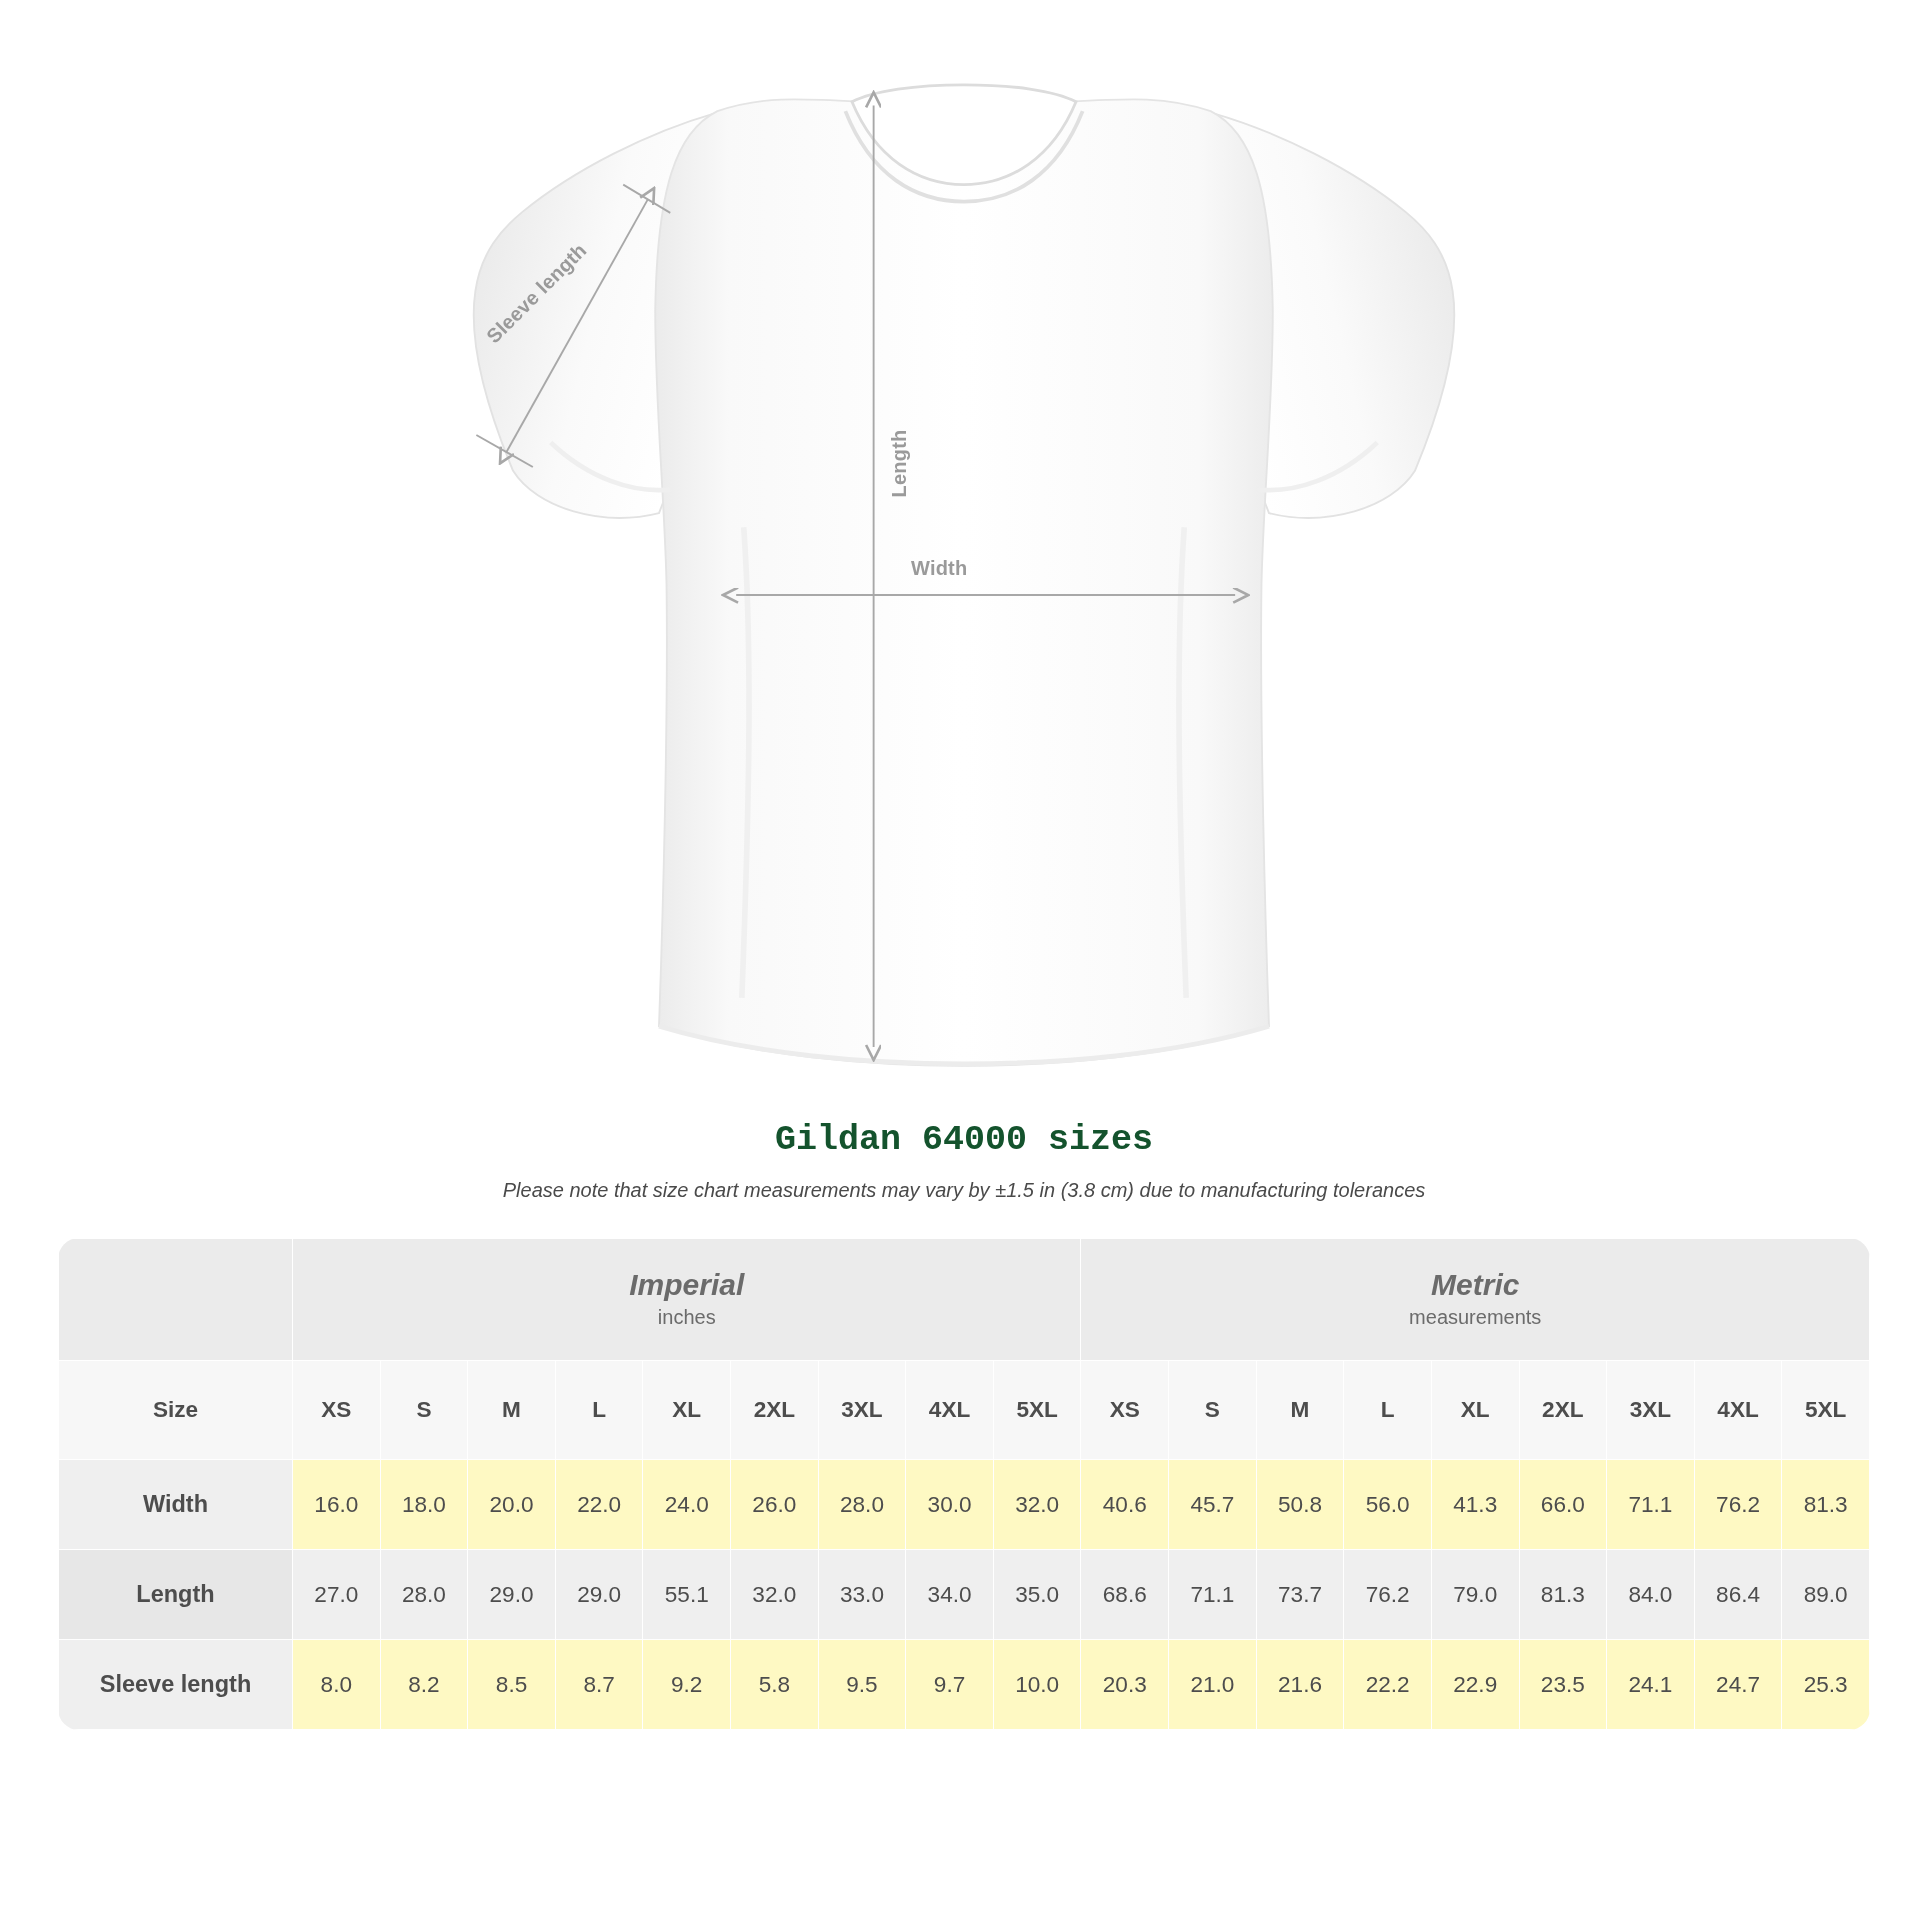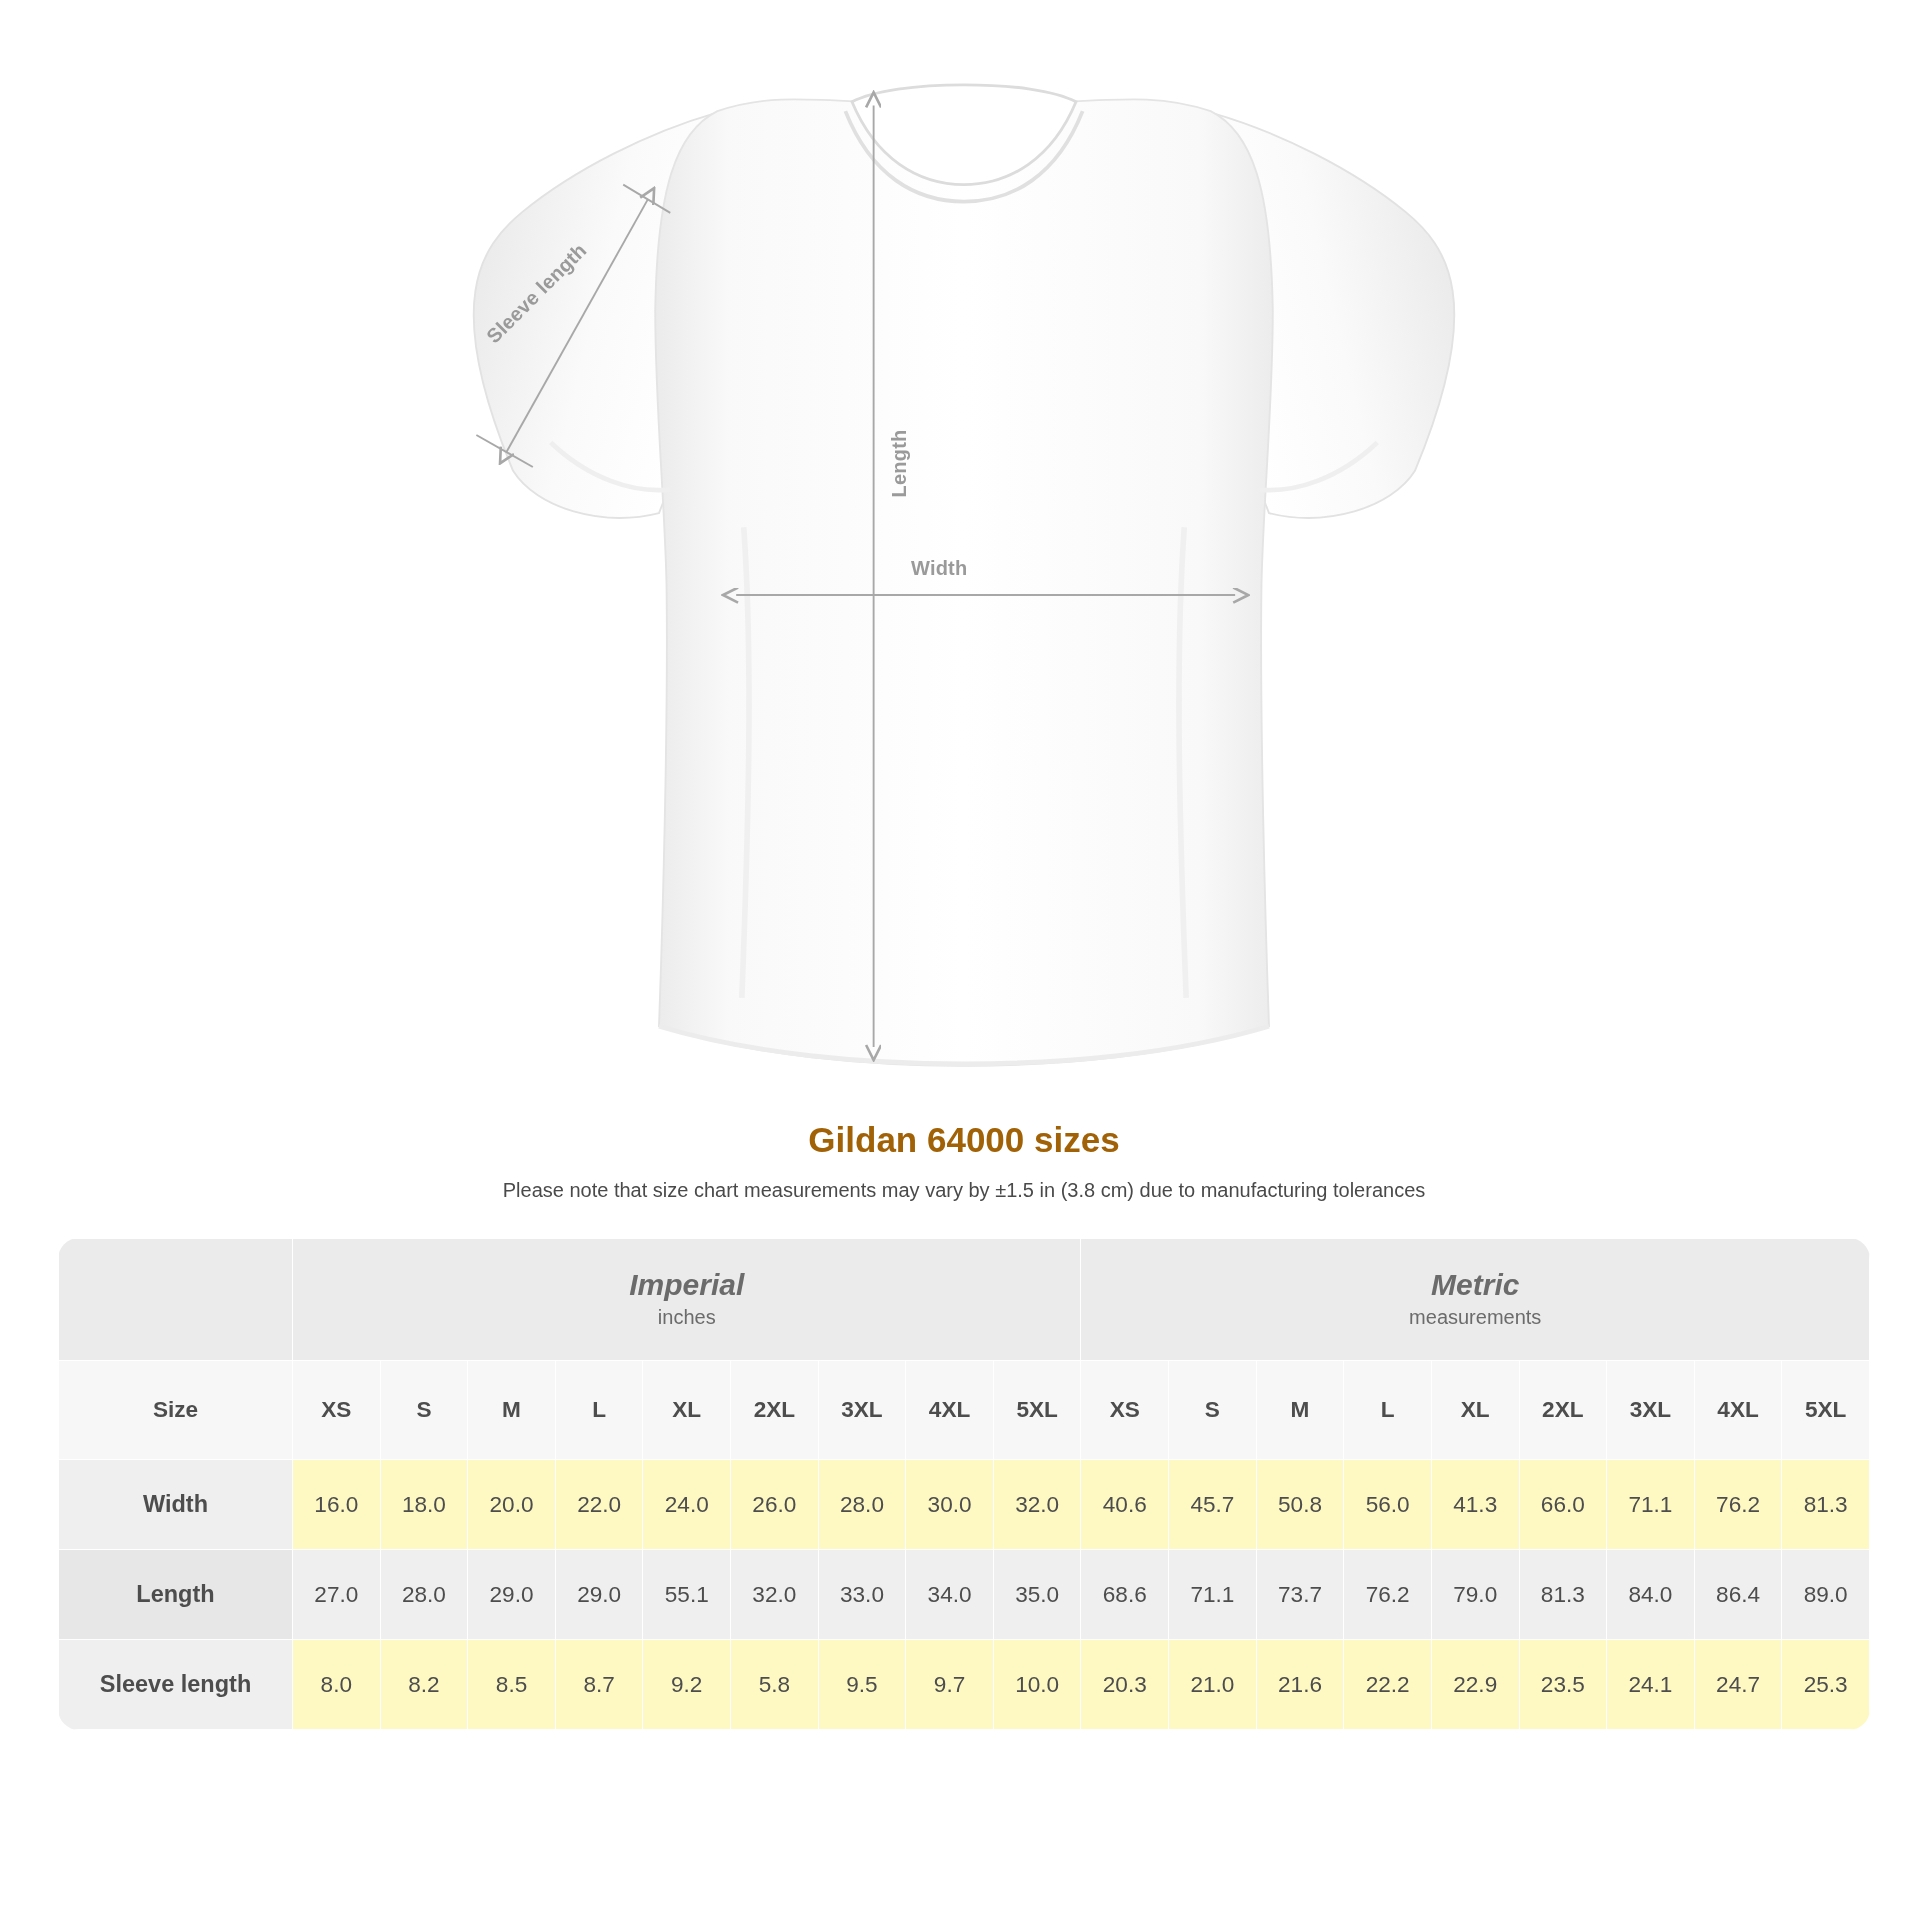--- a/index.html
+++ b/index.html
@@ -63,25 +63,27 @@
   }
 
   
   .title-block {
     text-align: center;
     margin-top: 9.4px;
   }
   .chart-title {
     font-size: 35px;
     font-weight: bold;
-    color: #a16207;
+    color: #14532d;
     margin: 0 0 19px 0;
+    font-family: Liberation Mono, monospace;
   }
   .chart-note {
     font-size: 20px;
+    font-style: italic;
     color: #4a4a4a;
     margin: 0;
   }
 
   
   .table-wrap {
     margin: 36px 58px 0 58px;
     border-radius: 21px;
     overflow: hidden;
     background: #ffffff;

